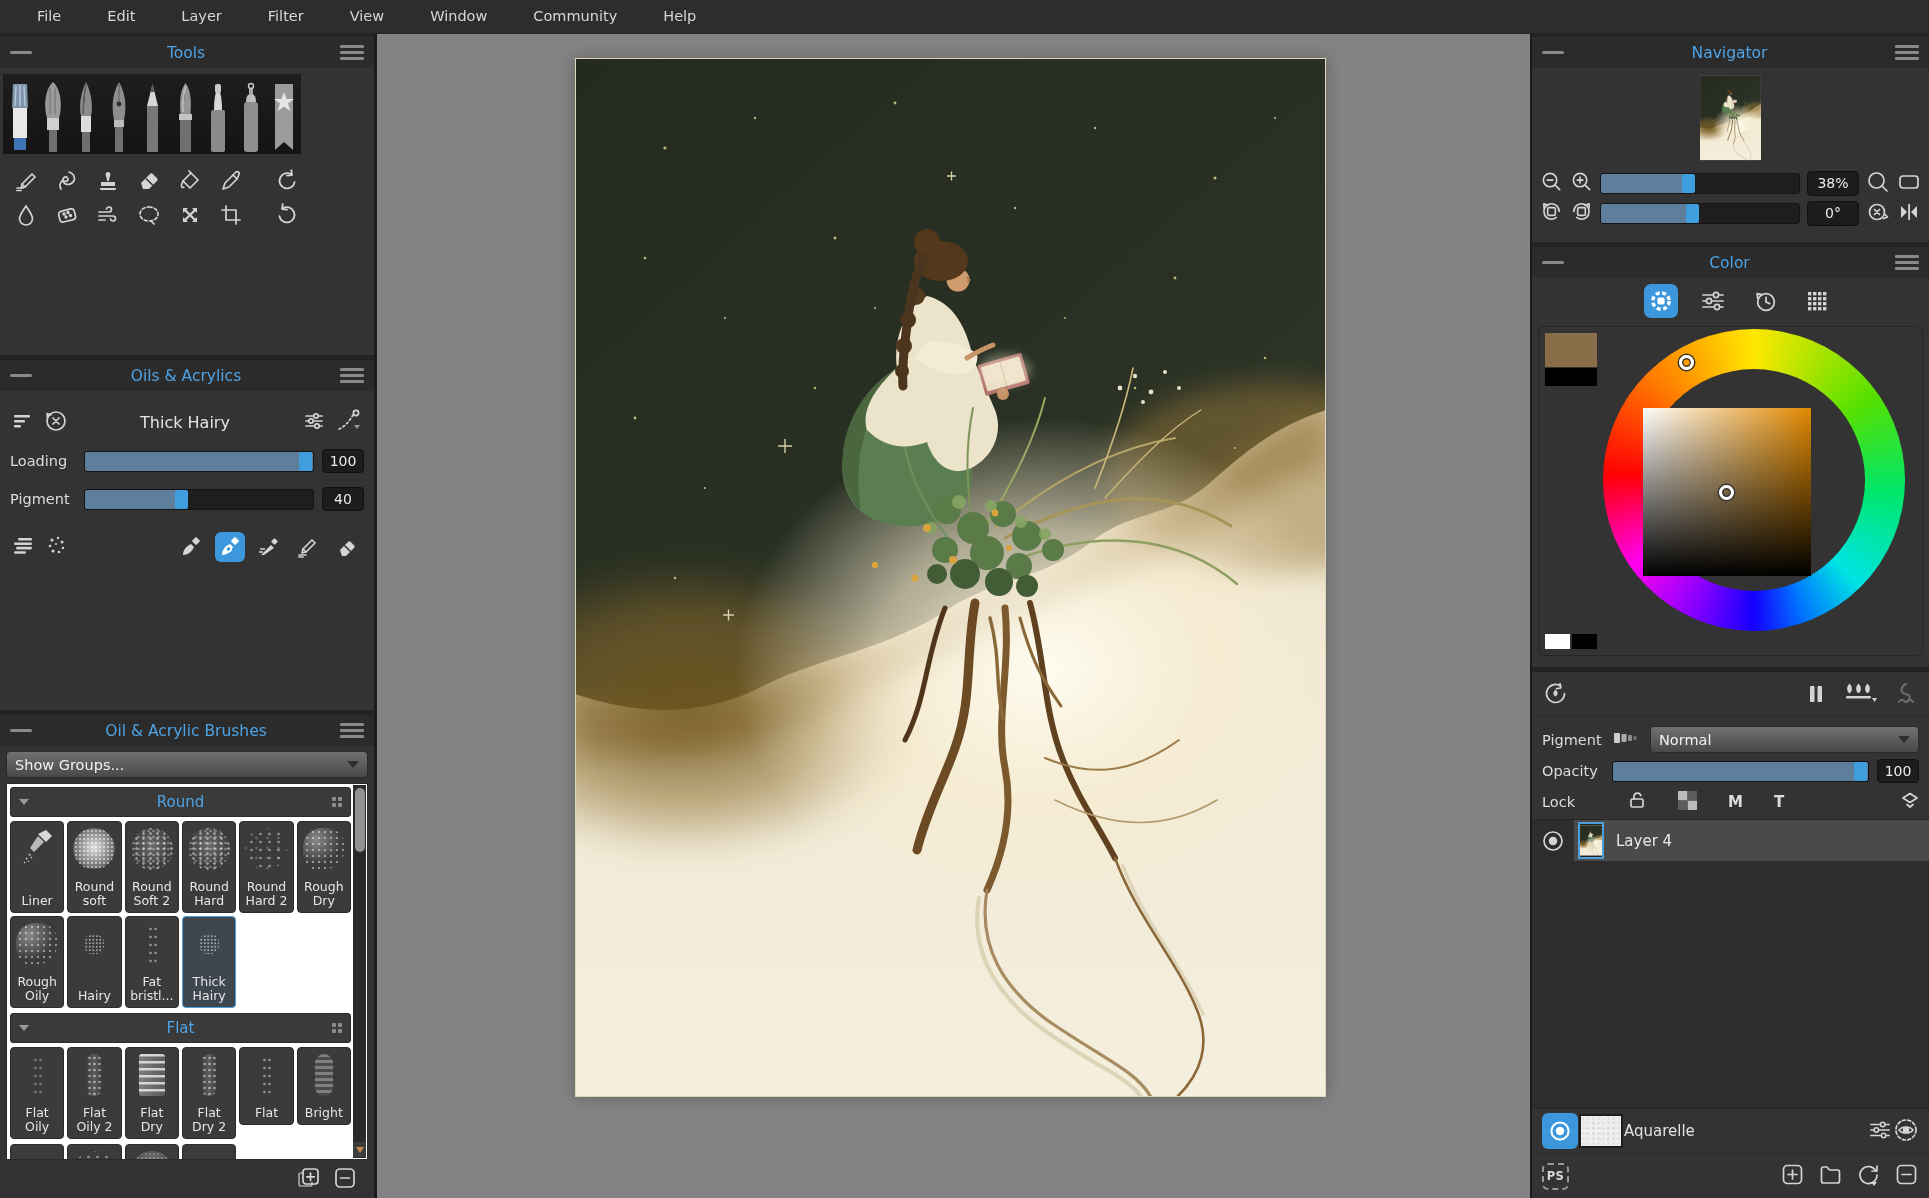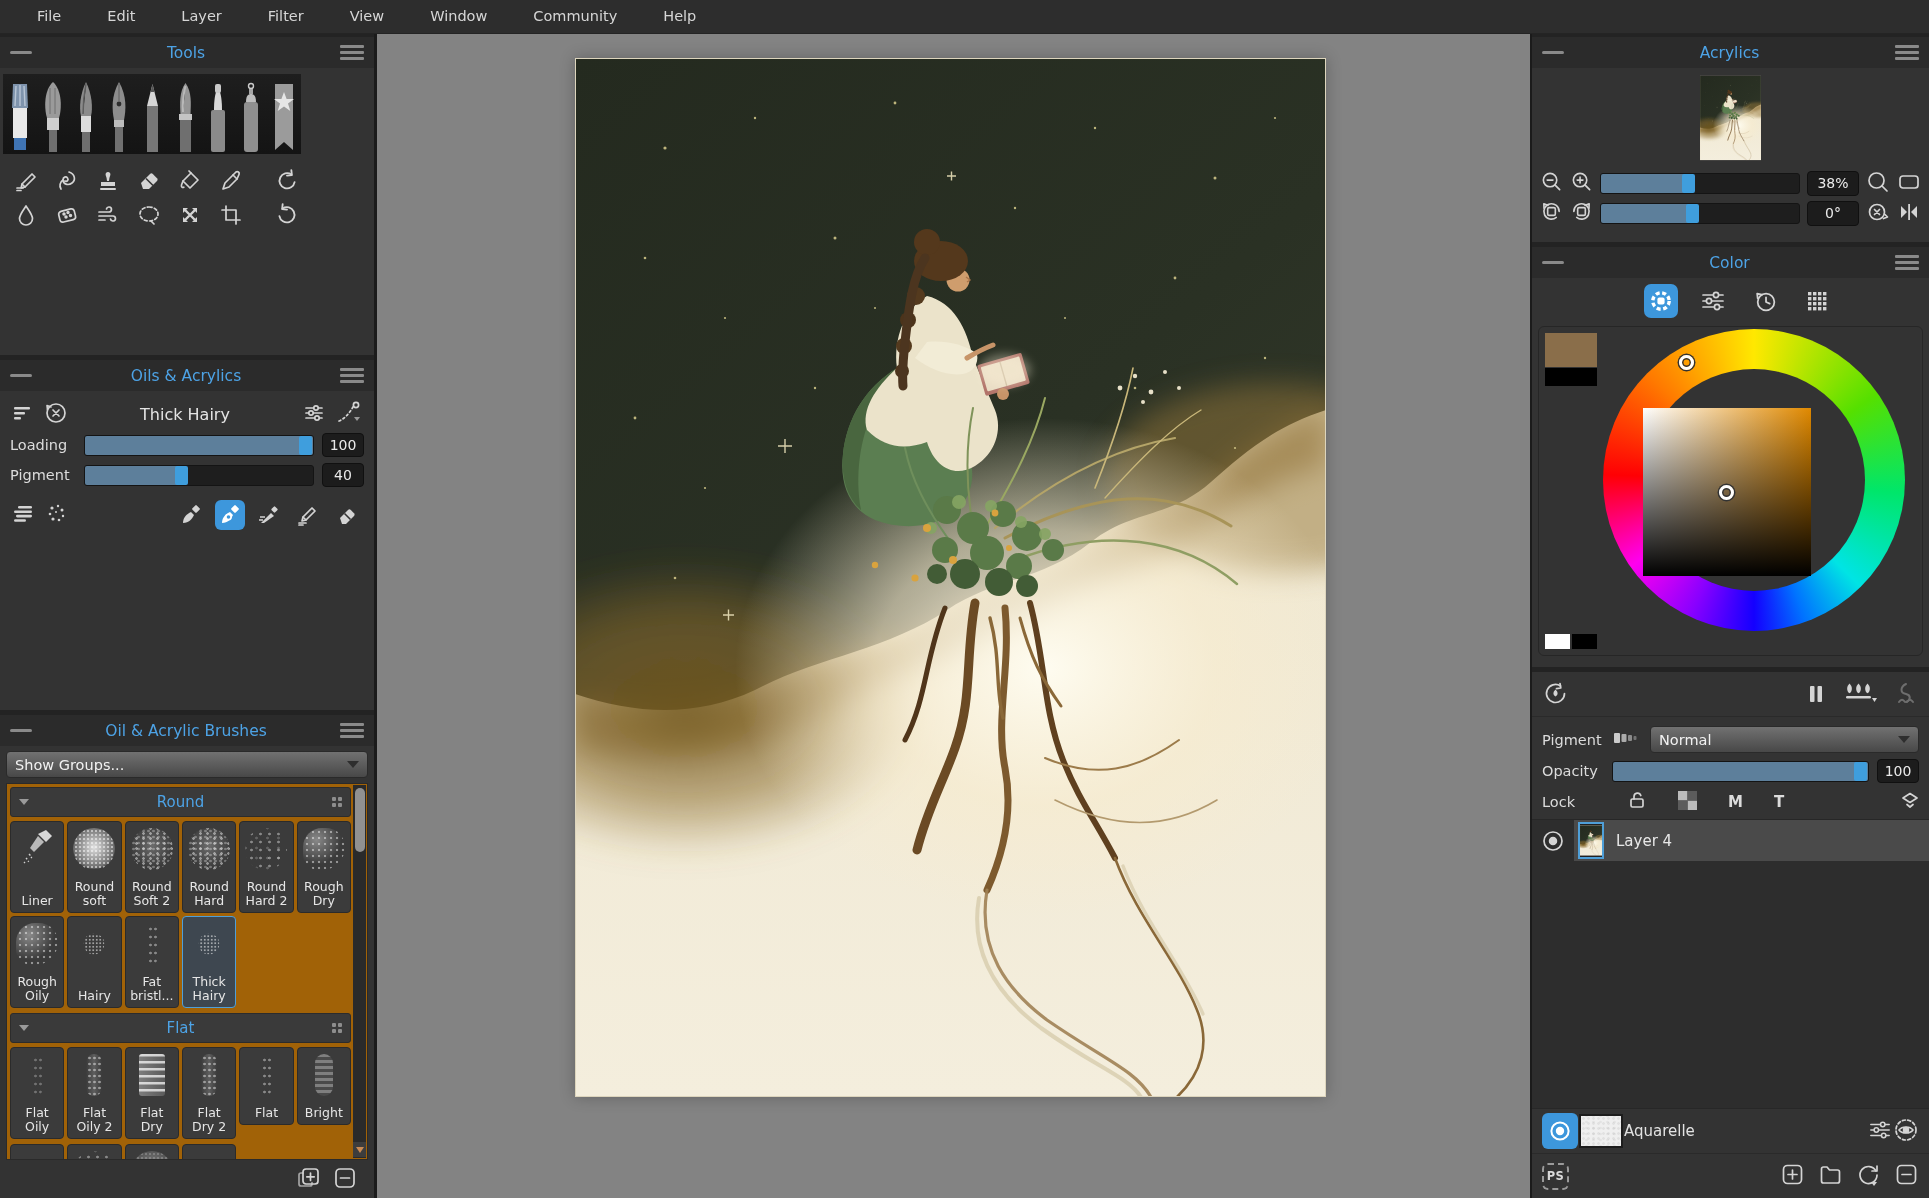--- a/index.html
+++ b/index.html
@@ -48,21 +48,21 @@
   .modes-row { display:flex; align-items:center; padding:10px 12px; gap:9px; }
   .mbtn { width:30px; height:30px; border-radius:6px; display:flex; align-items:center; justify-content:center; }
   .mbtn.sel { background:#3d97dc; }
   .modes-right { margin-left:auto; display:flex; gap:9px; }
 
   
   .groups-dd, .blend-dd { height:27px; background:linear-gradient(#717171,#484848); border:1px solid #2a2a2a; border-radius:4px;
     display:flex; align-items:center; padding:0 8px; color:#f1f1f1; font-size:14.5px; }
   .dd-caret { margin-left:auto; width:0; height:0; border-left:6px solid transparent; border-right:6px solid transparent; border-top:7px solid #2e2e2e; }
   .brushes-body { margin:5px 6px 0 6px; display:flex; flex-direction:column; flex:1; min-height:0; }
-  .brushlist { position:relative; margin-top:5px; border:1px solid #2a2a2a; background:#a16207; flex:1; min-height:0; overflow:hidden; padding:3px 16px 0 3px; }
+  .brushlist { position:relative; margin-top:5px; border:1px solid #2a2a2a; background:#ffffff; flex:1; min-height:0; overflow:hidden; padding:3px 16px 0 3px; }
   .ghead { height:30px; background:#3a3a3a; border:1px solid #2c2c2c; border-radius:3px; display:flex; align-items:center; padding:0 8px; margin-bottom:4px; }
   .gtitle { flex:1; text-align:center; color:#4da3e6; font-size:15px; }
   .gcaret { width:0;height:0;border-left:5px solid transparent;border-right:5px solid transparent;border-top:6px solid #9a9a9a; }
   .gdots { display:grid; grid-template-columns:4px 4px; gap:2px; }
   .gdots i { width:4px;height:4px;background:#8d8d8d;border-radius:1px; }
   .tilegrid { display:grid; grid-template-columns:repeat(6,1fr); gap:3px; margin-bottom:5px; }
   .tile { background:#3b3b3b; border:1px solid #2b2b2b; border-radius:4px; height:92px; display:flex; flex-direction:column; align-items:center; padding-top:6px; }
   .tile.sel { border:1px solid #4f9fd8; background:#3e4750; }
   .tile .tlbl { margin-top:auto; padding-bottom:4px; font-size:12.5px; line-height:14px; text-align:center; color:#e6e6e6; white-space:pre-line; }
   .thumb { width:42px; height:42px; flex:none; }
@@ -343,21 +343,21 @@
                 <svg class="ic" width="26" height="26" viewBox="0 0 24 24" stroke-width="2.2">
                   <path d="M5 13 a7 7 0 1 0 3 -7"></path>
                   <path d="M8 2 L7.5 6.5 L12 7" fill="none"></path>
                 </svg>
               </div>
         </div>
       </div>
     </div>
   </div>
 
-  <div class="panel" style="height:350px;">
+  <div class="panel" style="height:350px;gap:8px;">
     <div class="phead">
       <div class="dash"></div>
       <div class="ptitle">Oils &amp; Acrylics</div>
       <div class="burger">
             <i></i>
             <i></i>
             <i></i>
           </div>
     </div>
     <div class="preset-row">
@@ -764,21 +764,21 @@
       <use href="#artpic" width="751" height="1039"></use>
     </svg>
   </div>
 </div>
 
 <div class="rightcol">
 
   <div class="panel" style="height:205px;">
     <div class="phead">
       <div class="dash"></div>
-      <div class="ptitle">Acrylics</div>
+      <div class="ptitle">Navigator</div>
       <div class="burger">
             <i></i>
             <i></i>
             <i></i>
           </div>
     </div>
     <div class="nav-body">
       <svg class="nav-thumb" viewBox="0 0 751 1039">
             <use href="#artpic" width="751" height="1039"></use>
           </svg>

